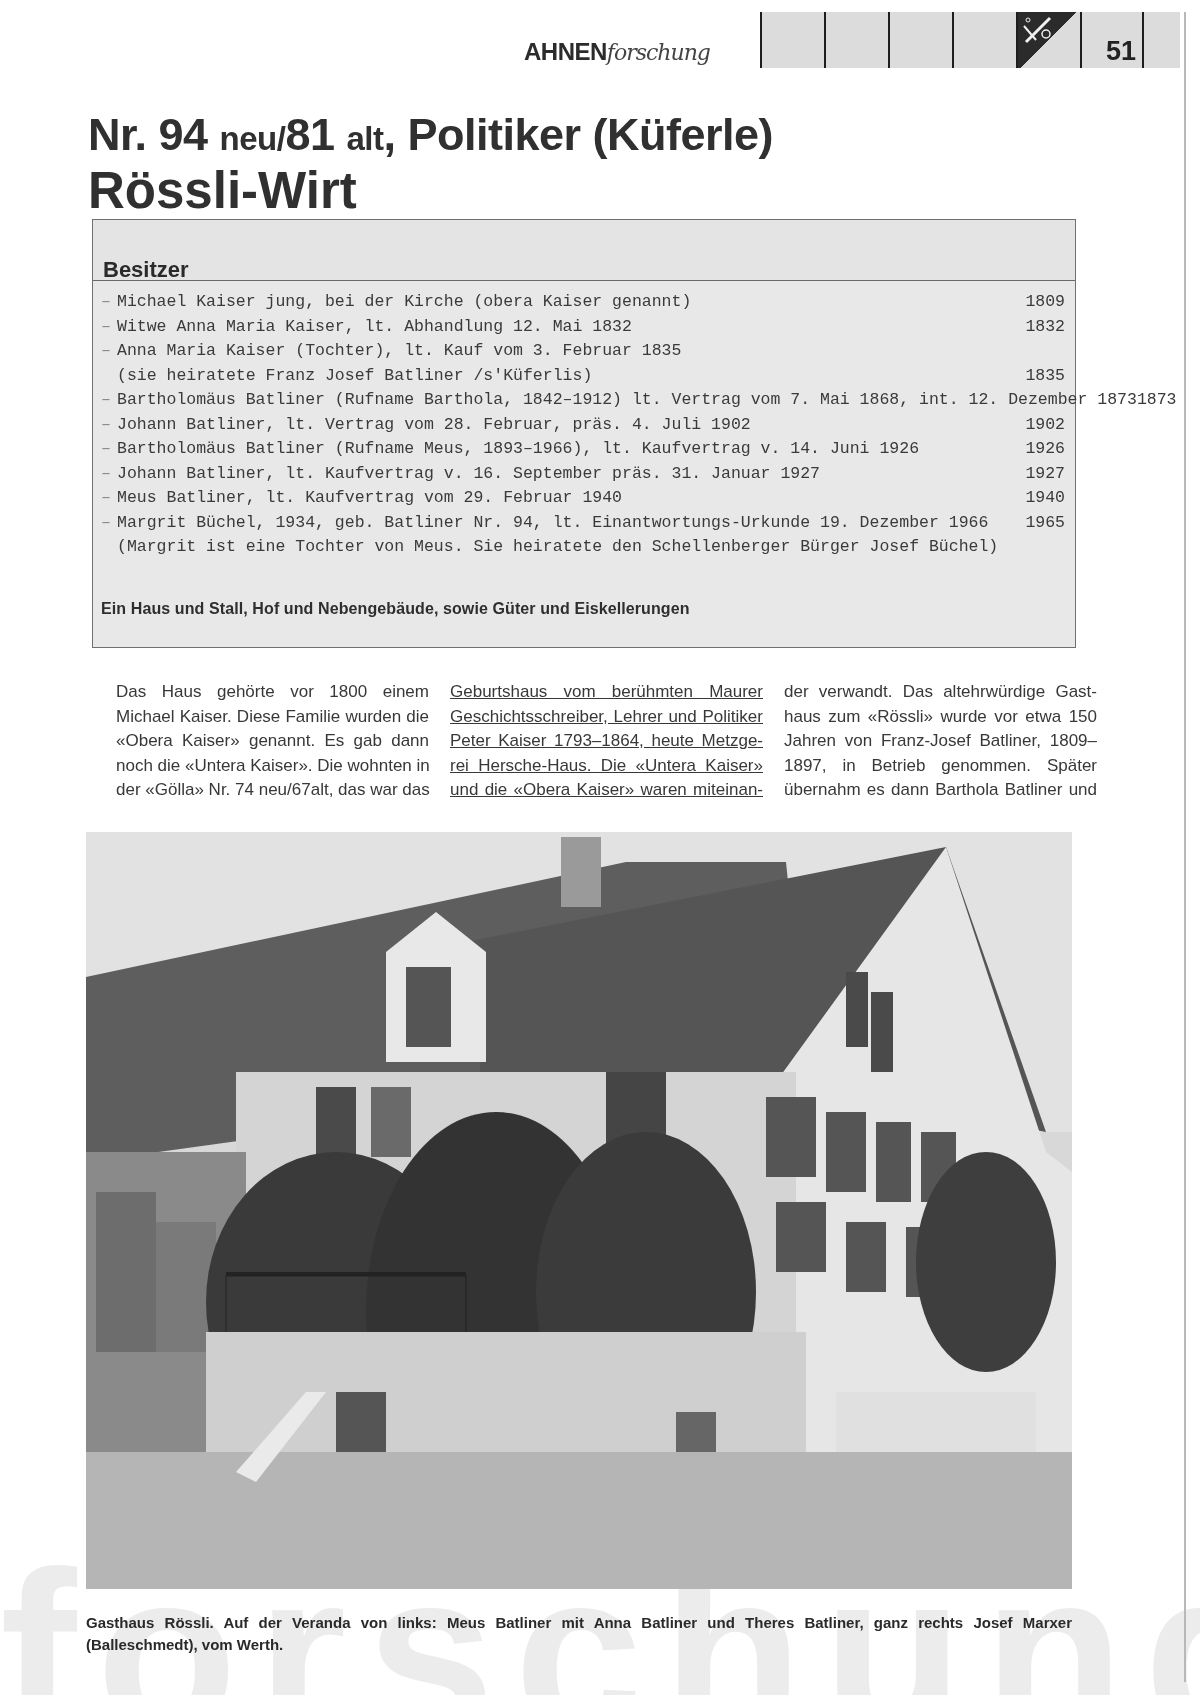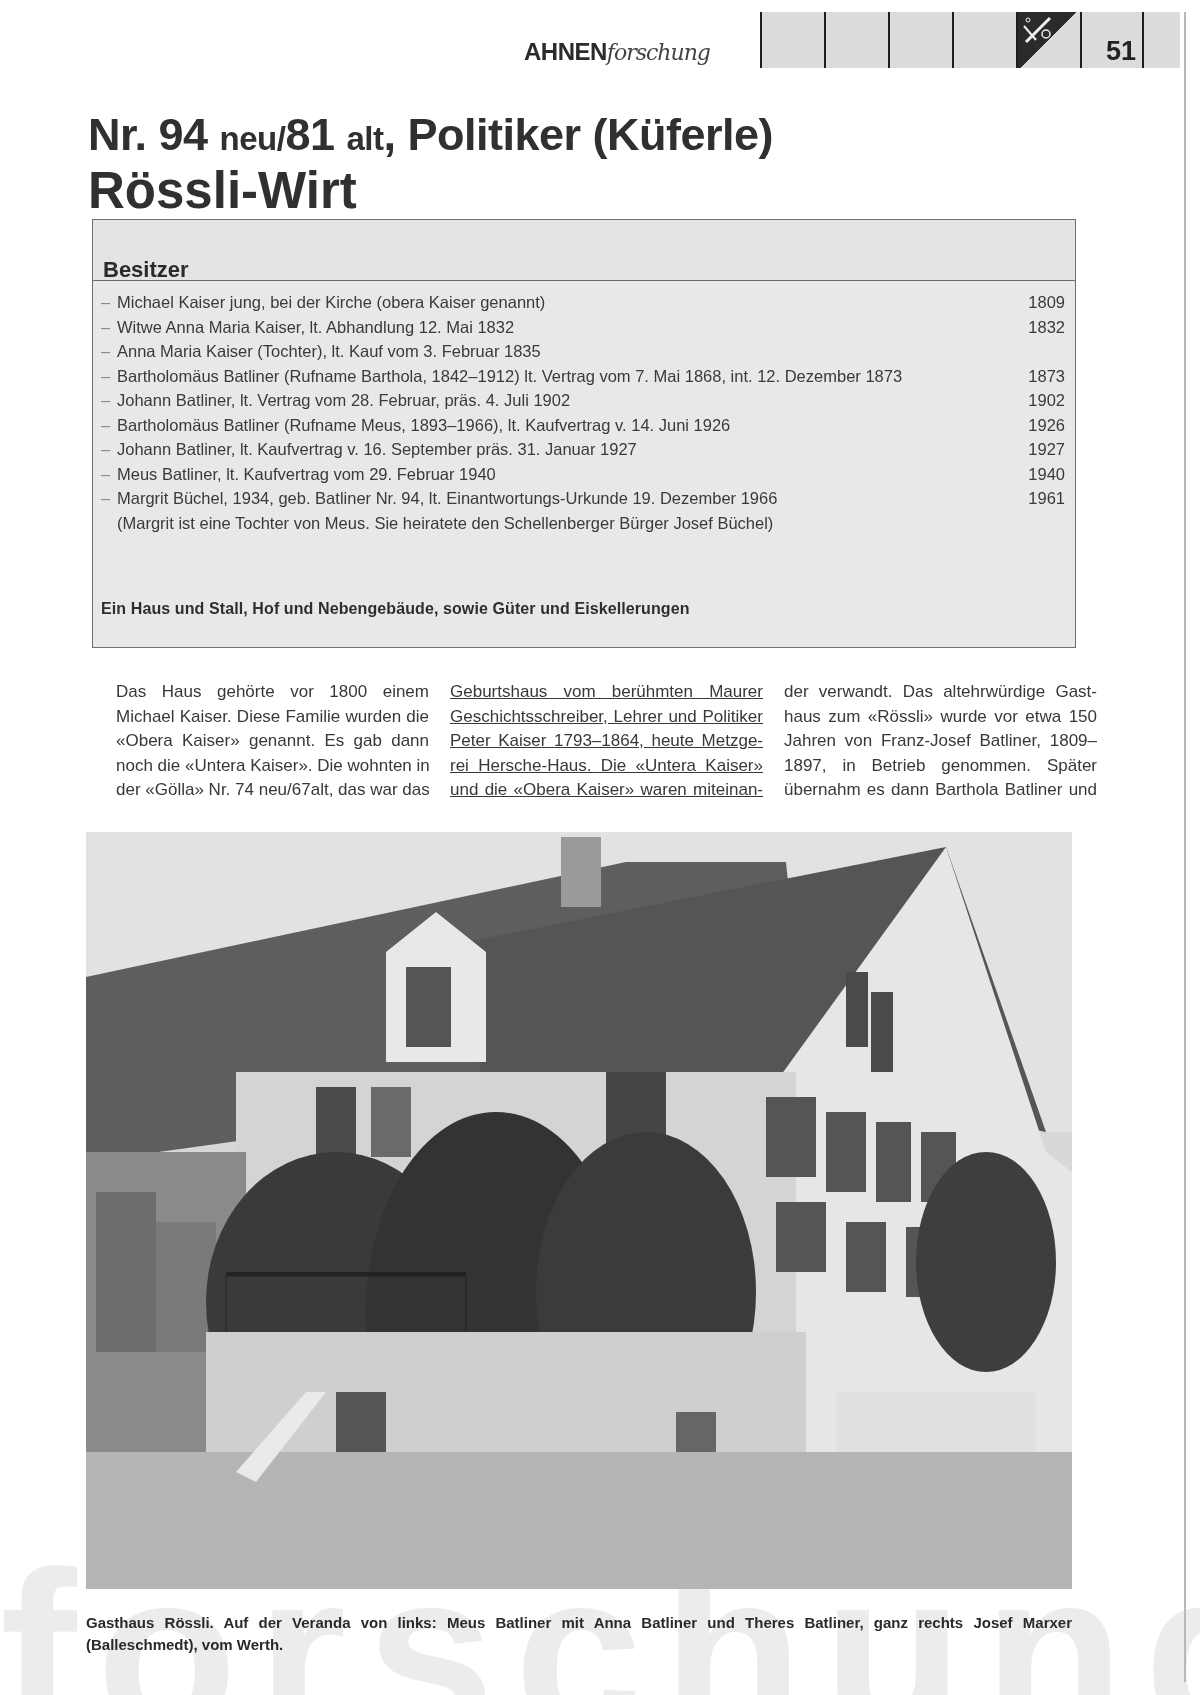--- a/index.html
+++ b/index.html
@@ -27,21 +27,21 @@
     .title { position: absolute; left: 88px; top: 112px; font-weight: bold; color: #303030; line-height: 1; }
     .title .l1 { font-size: 45px; letter-spacing: -0.5px; white-space: nowrap; }
     .title .small { font-size: 33px; }
     .title .l2 { font-size: 51px; margin-top: 8px; }
 
     
     .owners-box { position: absolute; left: 92px; top: 219px; width: 982px; height: 427px; border: 1.5px solid #707070; background: #e8e8e8; }
     .owners-top { height: 60px; background: #e4e4e4; border-bottom: 1.5px solid #6a6a6a; position: relative; padding-left: 7px; }
     .owners-heading { position: absolute; left: 10px; bottom: -3px; font-weight: 900; font-size: 22px; color: #2a2a2a; }
     .owners-list { position: absolute; left: 8px; top: 94px; width: 964px; font-size: 16.5px; color: #3a3a3a; }
-    .owner-row { display: flex; justify-content: space-between; height: 24.5px; line-height: 24.5px; white-space: nowrap; }
+    .owner-row { display: flex; justify-content: space-between; height: 24.5px; line-height: 24.5px; white-space: nowrap; font-family: Liberation Mono, monospace; }
     .owner-row .dash { color: #888; display: inline-block; width: 16px; }
     .owner-row .note { padding-left: 16px; }
     .owner-year { width: 60px; text-align: right; }
     .owners-footer { position: absolute; left: 8px; top: 380px; font-weight: bold; font-size: 16px; color: #2e2e2e; letter-spacing: 0.1px; }
 
     
     .col { position: absolute; top: 680px; width: 313px; font-size: 17px; line-height: 24.5px; color: #383838; text-align: justify; margin-left: 28px; }
     .col .ln { display: block; text-align: justify; text-align-last: justify; white-space: nowrap; }
     .col1 { left: 88px; } .col2 { left: 422px; text-decoration: underline; } .col3 { left: 756px; }
 
@@ -99,20 +99,24 @@
       </div>
     <div class="owner-row">
         <span><span class="dash">–</span><span>Witwe Anna Maria Kaiser, lt. Abhandlung 12. Mai 1832</span></span>
         <span class="owner-year">1832</span>
       </div>
     <div class="owner-row">
         <span><span class="dash">–</span><span>Anna Maria Kaiser (Tochter), lt. Kauf vom 3. Februar 1835</span></span>
         <span class="owner-year"></span>
       </div>
     <div class="owner-row">
+        <span class="note">(sie heiratete Franz Josef Batliner /s'Küferlis)</span>
+        <span class="owner-year">1835</span>
+      </div>
+    <div class="owner-row">
         <span><span class="dash">–</span><span>Bartholomäus Batliner (Rufname Barthola, 1842–1912) lt. Vertrag vom 7. Mai 1868, int. 12. Dezember 1873</span></span>
         <span class="owner-year">1873</span>
       </div>
     <div class="owner-row">
         <span><span class="dash">–</span><span>Johann Batliner, lt. Vertrag vom 28. Februar, präs. 4. Juli 1902</span></span>
         <span class="owner-year">1902</span>
       </div>
     <div class="owner-row">
         <span><span class="dash">–</span><span>Bartholomäus Batliner (Rufname Meus, 1893–1966), lt. Kaufvertrag v. 14. Juni 1926</span></span>
         <span class="owner-year">1926</span>
@@ -120,21 +124,21 @@
     <div class="owner-row">
         <span><span class="dash">–</span><span>Johann Batliner, lt. Kaufvertrag v. 16. September präs. 31. Januar 1927</span></span>
         <span class="owner-year">1927</span>
       </div>
     <div class="owner-row">
         <span><span class="dash">–</span><span>Meus Batliner, lt. Kaufvertrag vom 29. Februar 1940</span></span>
         <span class="owner-year">1940</span>
       </div>
     <div class="owner-row">
         <span><span class="dash">–</span><span>Margrit Büchel, 1934, geb. Batliner Nr. 94, lt. Einantwortungs-Urkunde 19. Dezember 1966</span></span>
-        <span class="owner-year">1961</span>
+        <span class="owner-year">1965</span>
       </div>
     <div class="owner-row">
         <span class="note">(Margrit ist eine Tochter von Meus. Sie heiratete den Schellenberger Bürger Josef Büchel)</span>
         <span class="owner-year"></span>
       </div>
   </div>
   <div class="owners-footer">Ein Haus und Stall, Hof und Nebengebäude, sowie Güter und Eiskellerungen</div>
 </div>
 
 <div class="col col1">

